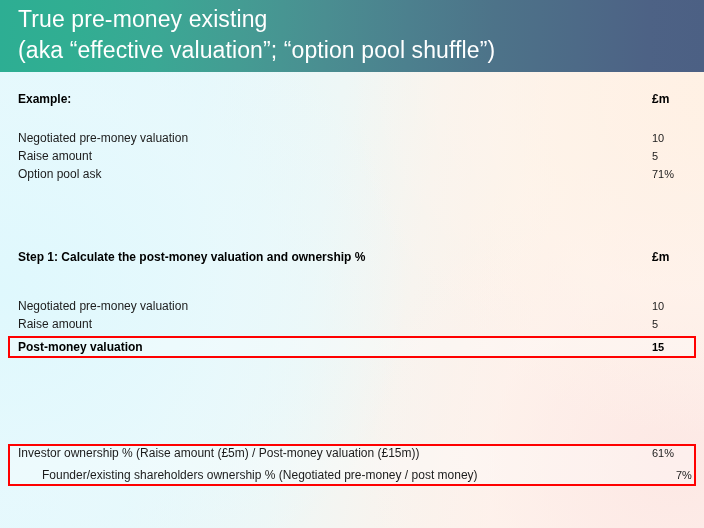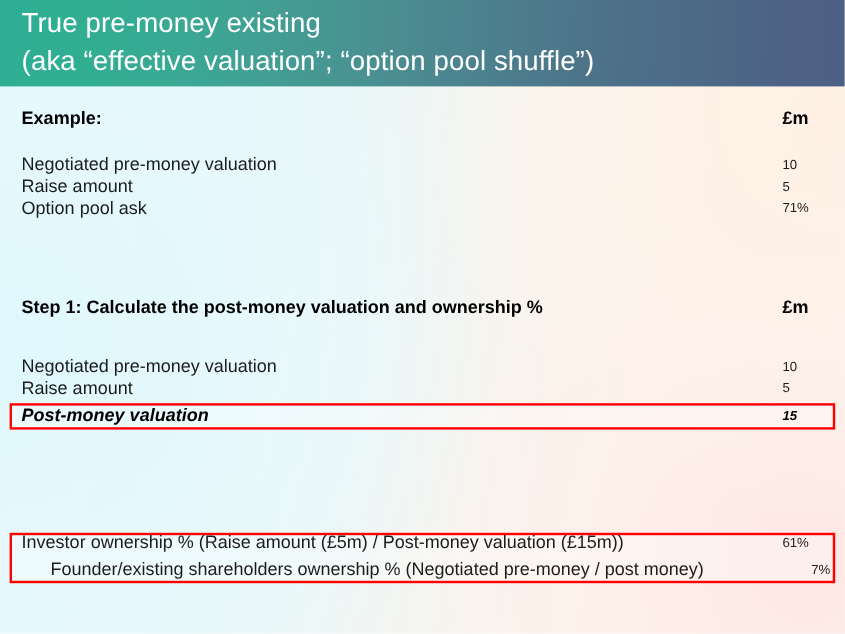--- a/index.html
+++ b/index.html
@@ -70,42 +70,42 @@
     left: 18px;
     width: 668px;
     height: 20px;
     box-sizing: border-box;
   }
   .row .label {
     position: absolute;
     left: 0;
     top: 0;
     white-space: nowrap;
-    font-size: 15px;
+    font-size: 12px;
     color: #1c1c1c;
     line-height: 20px;
   }
   .row .value {
     position: absolute;
     left: 634px;
     top: 0;
     white-space: nowrap;
     font-size: 11px;
     color: #1c1c1c;
     line-height: 20px;
   }
   .row.bold .label,
   .row.bold .value {
     font-weight: bold;
     color: #000000;
   }
   .row.headrow .label,
   .row.headrow .value {
     font-weight: bold;
-    font-size: 15px;
+    font-size: 12px;
     color: #000000;
   }
 
   
   .redbox {
     position: absolute;
     border: 2px solid #ff0000;
     box-sizing: border-box;
     background: rgba(255,255,255,0.30);
   }
@@ -160,21 +160,21 @@
     <div class="row" style="top:224px;">
       <span class="label">Negotiated pre-money valuation</span>
       <span class="value">10</span>
     </div>
     <div class="row" style="top:242px;">
       <span class="label">Raise amount</span>
       <span class="value">5</span>
     </div>
 
     <div class="redbox" id="redbox-post-money"></div>
-    <div class="row bold" style="top:265px;font-style:italic;">
+    <div class="row bold" style="top:265px;">
       <span class="label">Post-money valuation</span>
       <span class="value">15</span>
     </div>
 
     <div class="redbox" id="redbox-ownership"></div>
     <div class="row" style="top:371px;">
       <span class="label">Investor ownership % (Raise amount (£5m) / Post-money valuation (£15m))</span>
       <span class="value">61%</span>
     </div>
     <div class="row" style="top:393px;margin-left:24px;">

